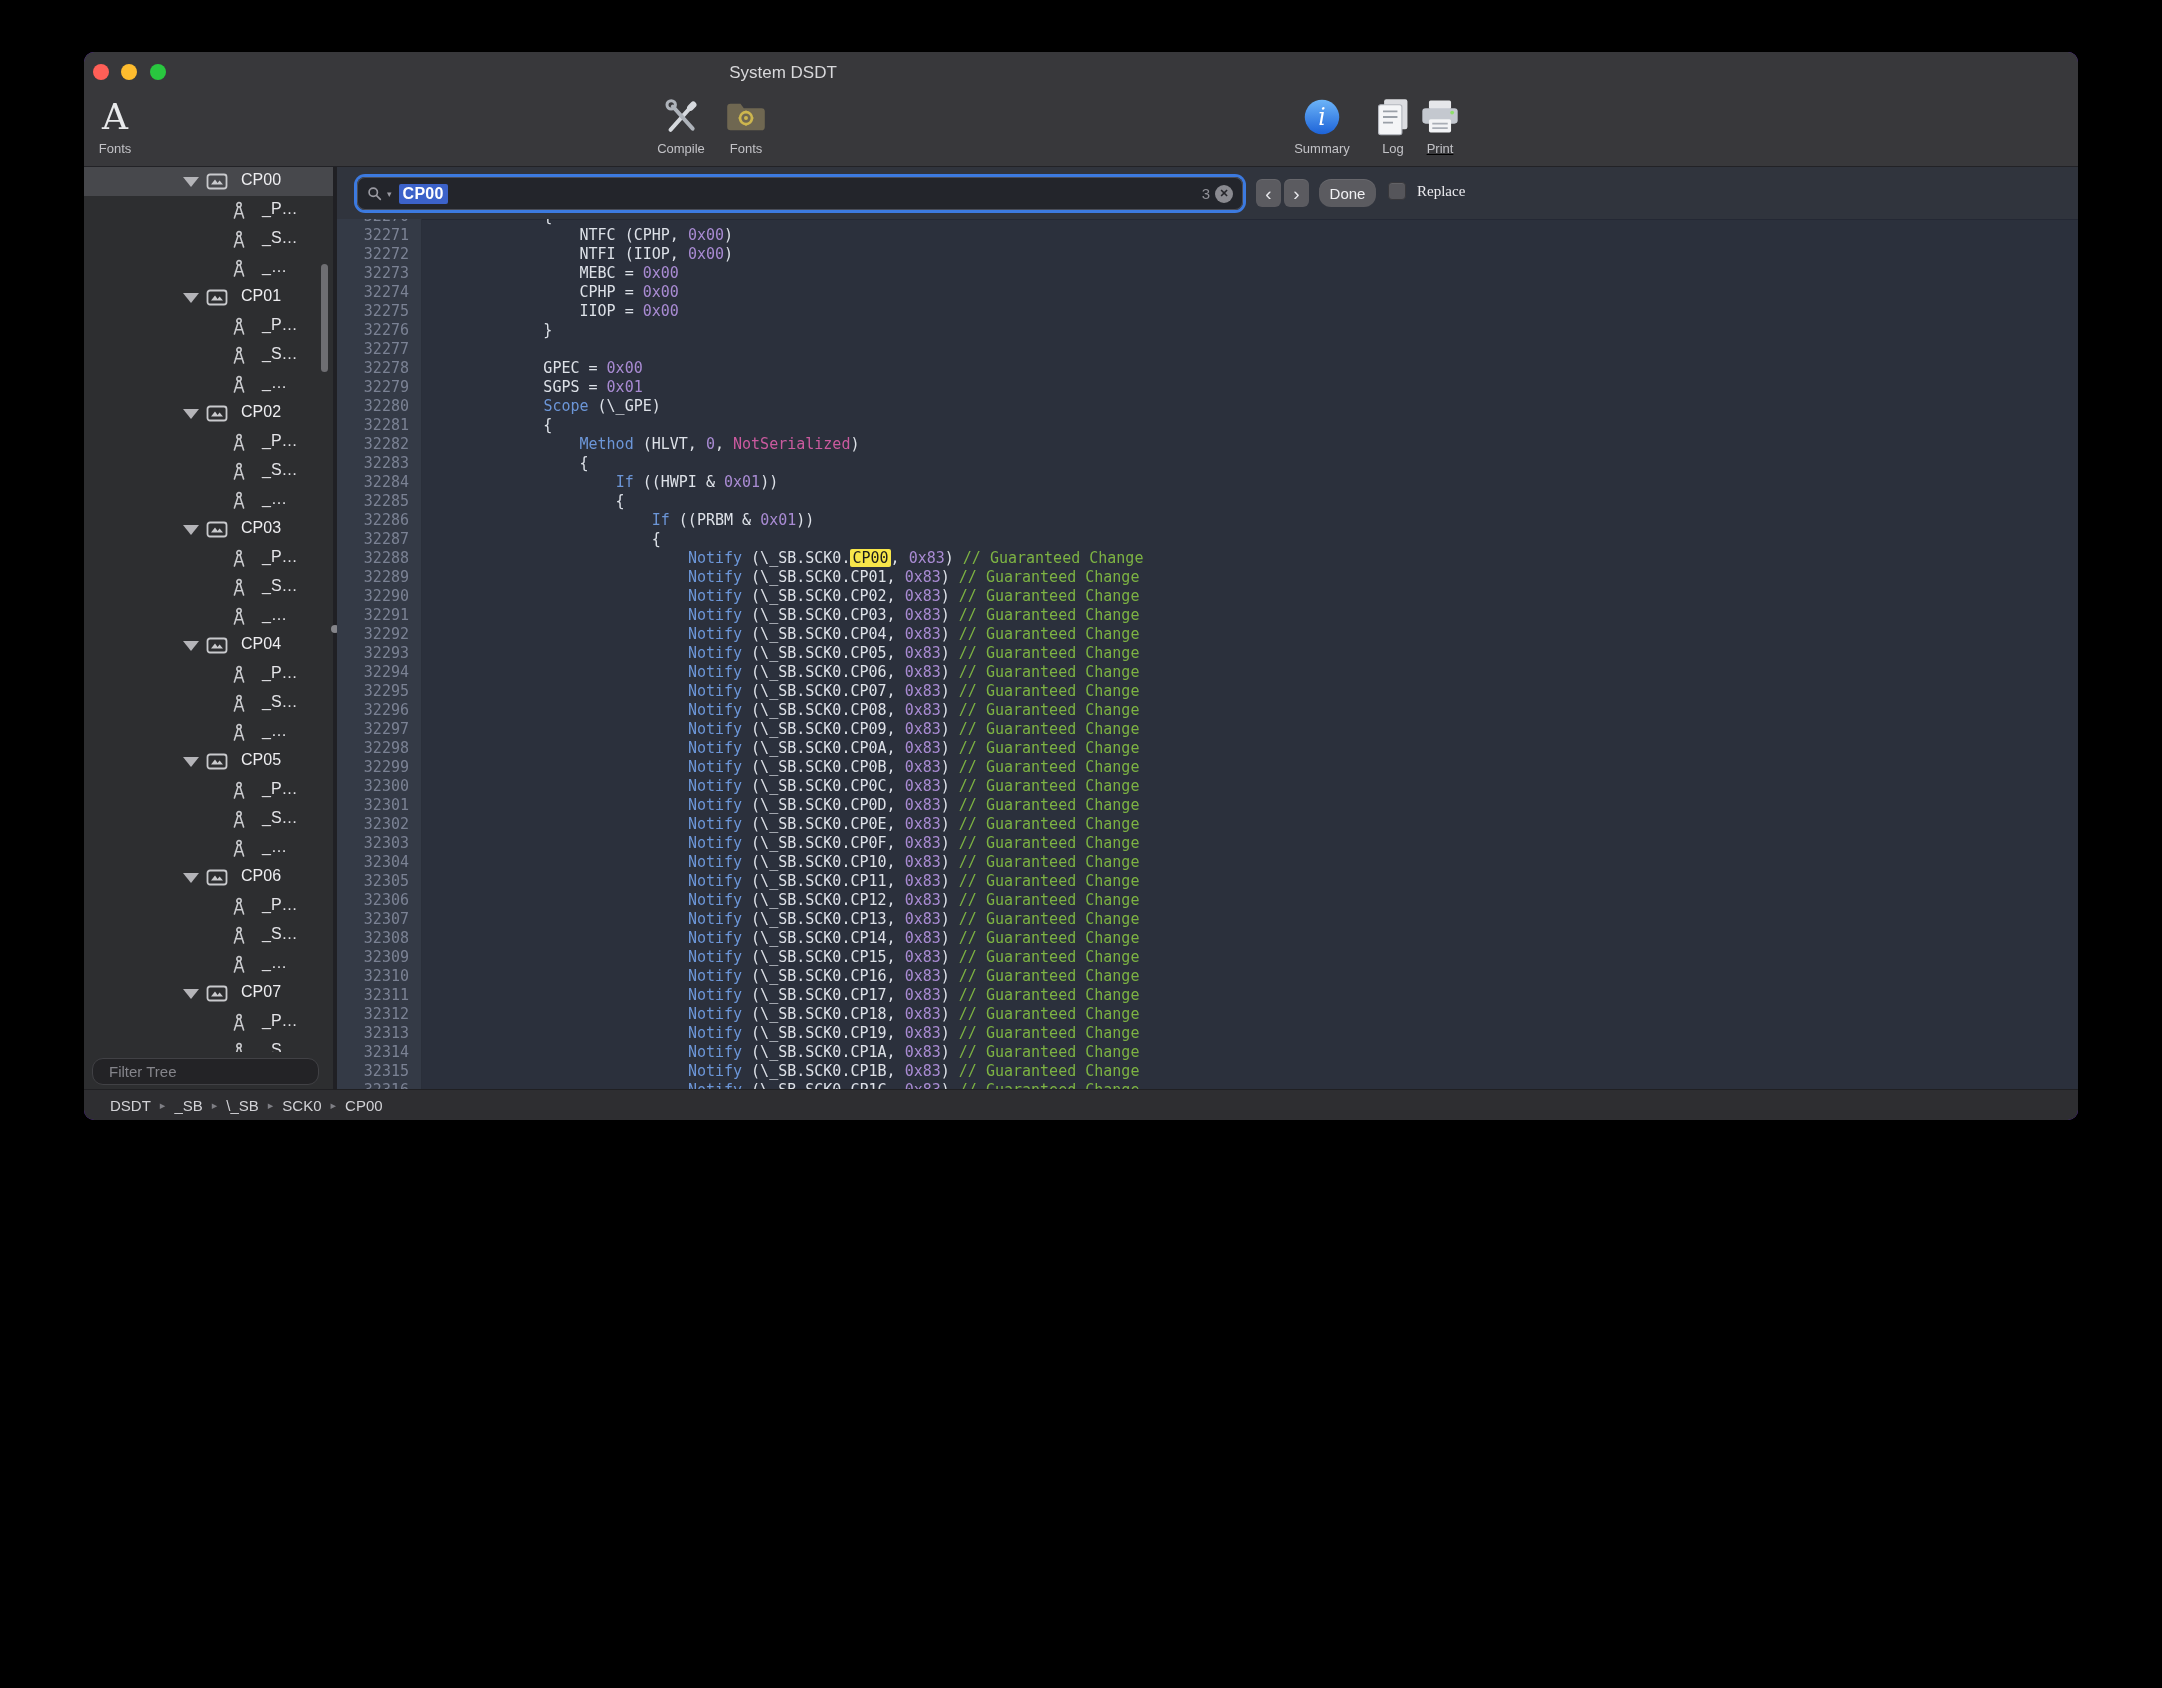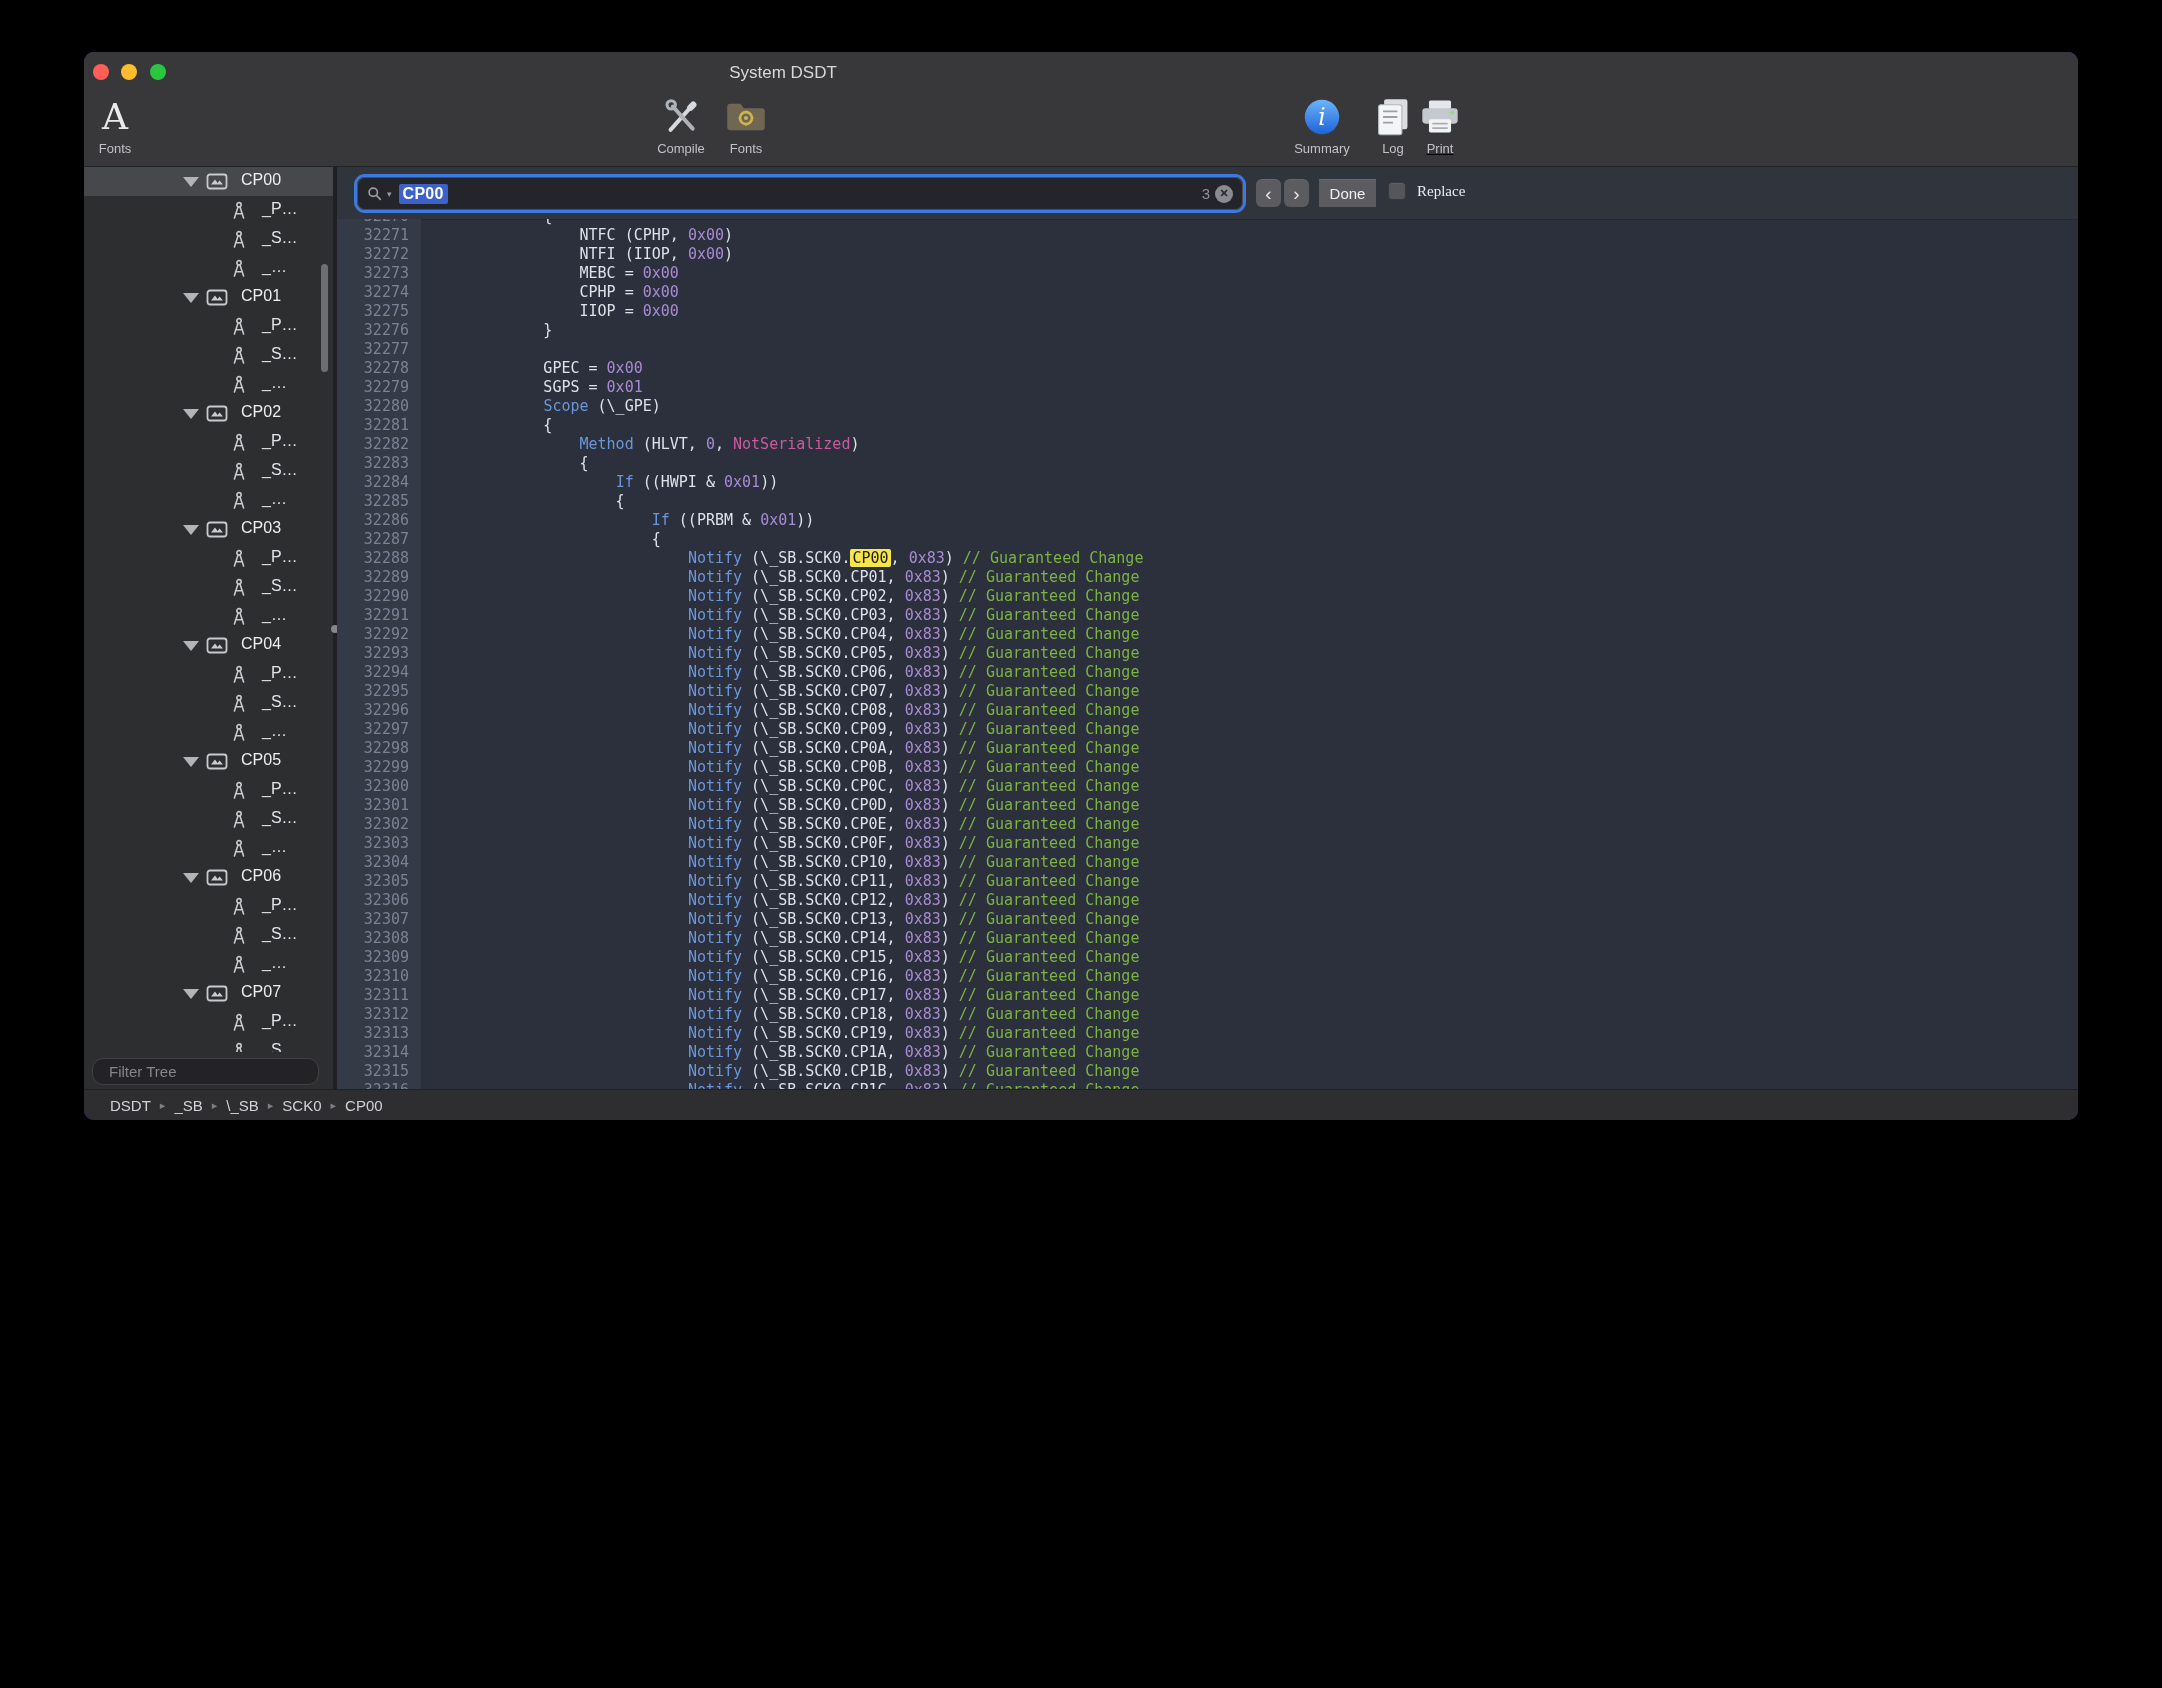--- a/index.html
+++ b/index.html
@@ -47,21 +47,21 @@
   .findbar{position:absolute;left:0;top:0;right:0;height:52px;background:#30343d;border-bottom:1px solid #242834;}
   .searchfield{position:absolute;left:20px;top:10px;width:886px;height:33px;background:#23252b;border-radius:8px;
     box-shadow:0 0 0 3px #3c7ae0, inset 0 0 0 1px #4a4d57;display:flex;align-items:center;padding:0 10px;gap:5px;box-sizing:border-box;}
   .mag-chevron{font-size:9px;color:#9a9aa2;margin-right:2px;}
   .query-sel{background:#3c62c9;color:#fff;font-size:16px;font-weight:700;padding:1px 4px;border-radius:2px;letter-spacing:.3px;}
   .match-count{margin-left:auto;color:#8f8f96;font-size:15px;}
   .clearbtn{width:18px;height:18px;border-radius:50%;background:#8a8a90;color:#26262b;font-size:11px;font-weight:700;display:flex;align-items:center;justify-content:center;}
   .navbtn{position:absolute;top:12px;width:25px;height:28px;background:#5b5b60;border-radius:6px;color:#e8e8ec;font-size:19px;line-height:1;display:flex;align-items:center;justify-content:center;box-shadow:inset 0 1px 0 rgba(255,255,255,.08);}
   .navbtn.prev{left:919px;}
   .navbtn.next{left:947px;}
-  .donebtn{position:absolute;left:982px;top:12px;width:57px;height:28px;background:#5b5b60;border-radius:0;color:#f0f0f3;font-size:15px;display:flex;align-items:center;justify-content:center;box-shadow:inset 0 1px 0 rgba(255,255,255,.08);}
+  .donebtn{position:absolute;left:982px;top:12px;width:57px;height:28px;background:#5b5b60;border-radius:12px;color:#f0f0f3;font-size:15px;display:flex;align-items:center;justify-content:center;box-shadow:inset 0 1px 0 rgba(255,255,255,.08);}
   .replacewrap{position:absolute;left:1051px;top:15px;display:flex;align-items:center;gap:11px;font-family:Liberation Serif, serif;}
   .checkbox{width:16px;height:16px;border-radius:4px;background:#55555a;border:1px solid #38383c;box-shadow:inset 0 1px 0 rgba(255,255,255,.08);}
   .replacelabel{color:#ececf0;font-size:15px;}
 
   .codearea{position:absolute;left:0;top:52px;right:0;bottom:0;overflow:hidden;padding-left:32px;}
   .gutterbg{position:absolute;left:0;top:0;bottom:0;width:84px;background:#343a46;border-right:1px solid #2a2f3a;}
   .codelines{position:absolute;left:0;top:-12px;right:0;font-family:"DejaVu Sans Mono",monospace;font-size:15px;line-height:19px;white-space:pre;}
   .cl{display:flex;height:19px;}
   .num{flex:0 0 84px;width:84px;text-align:right;padding-right:12px;color:#7b8294;box-sizing:border-box;}
   .code{padding-left:14px;color:#dde1e8;}

